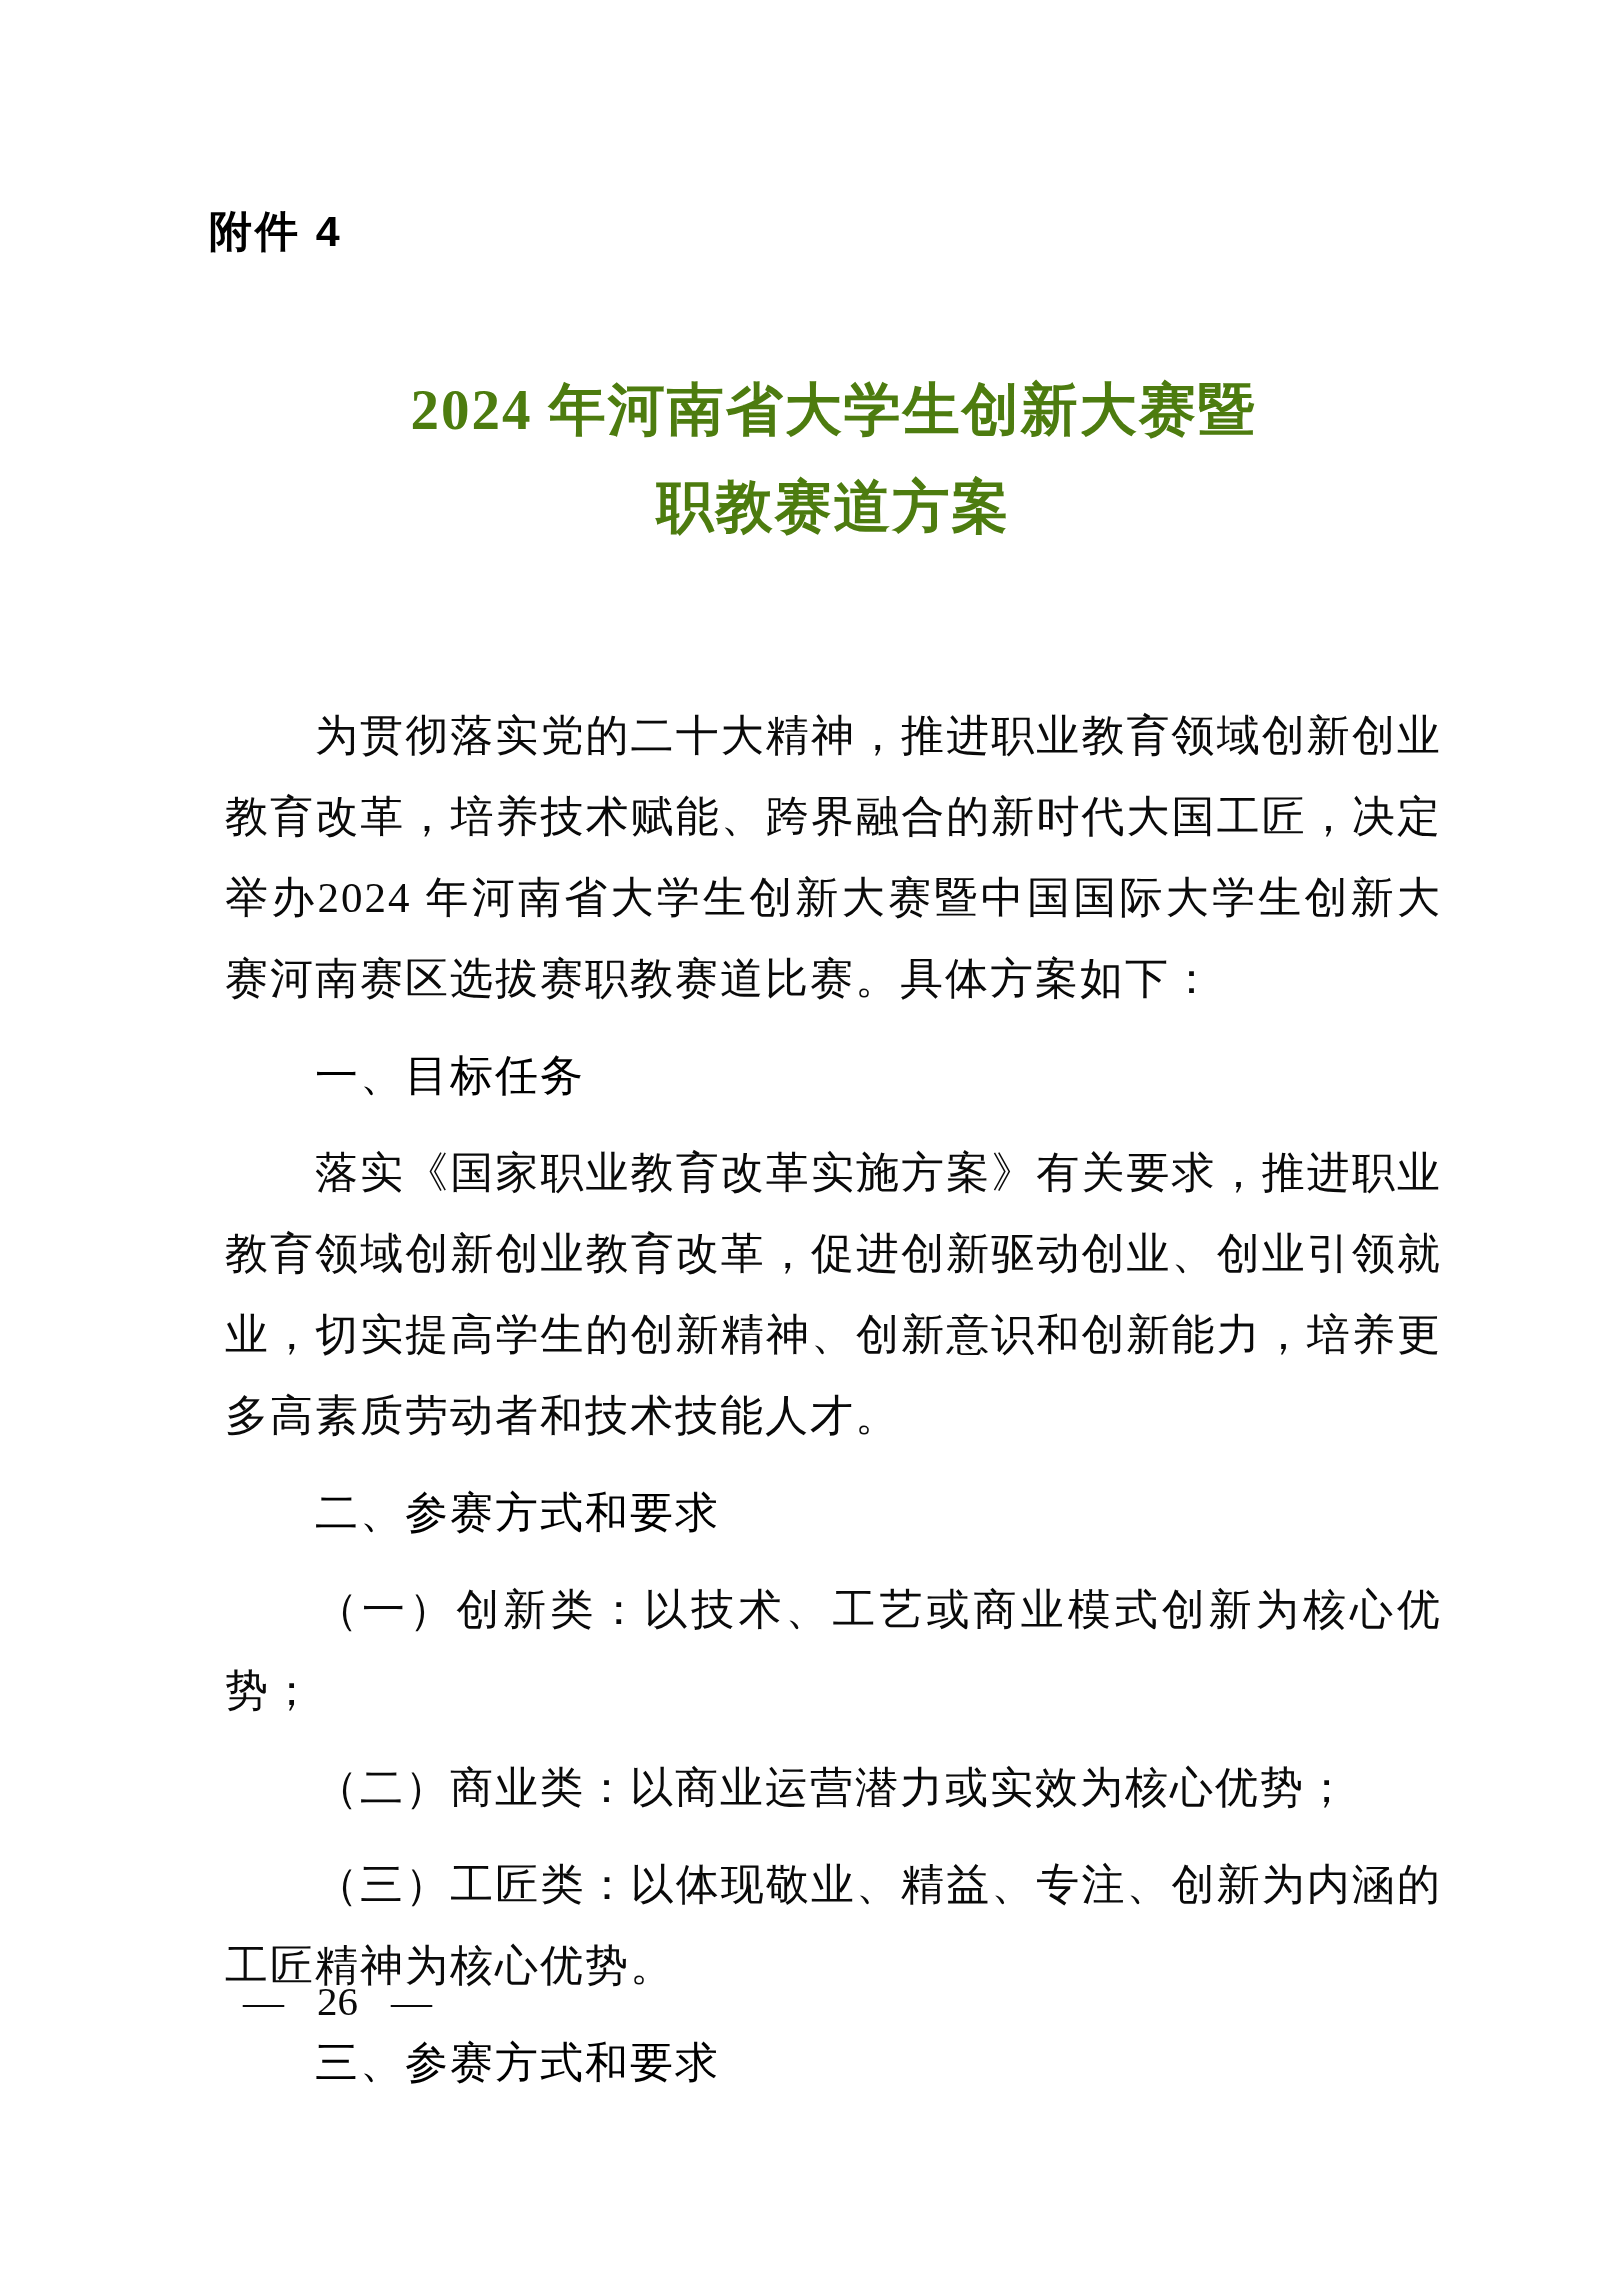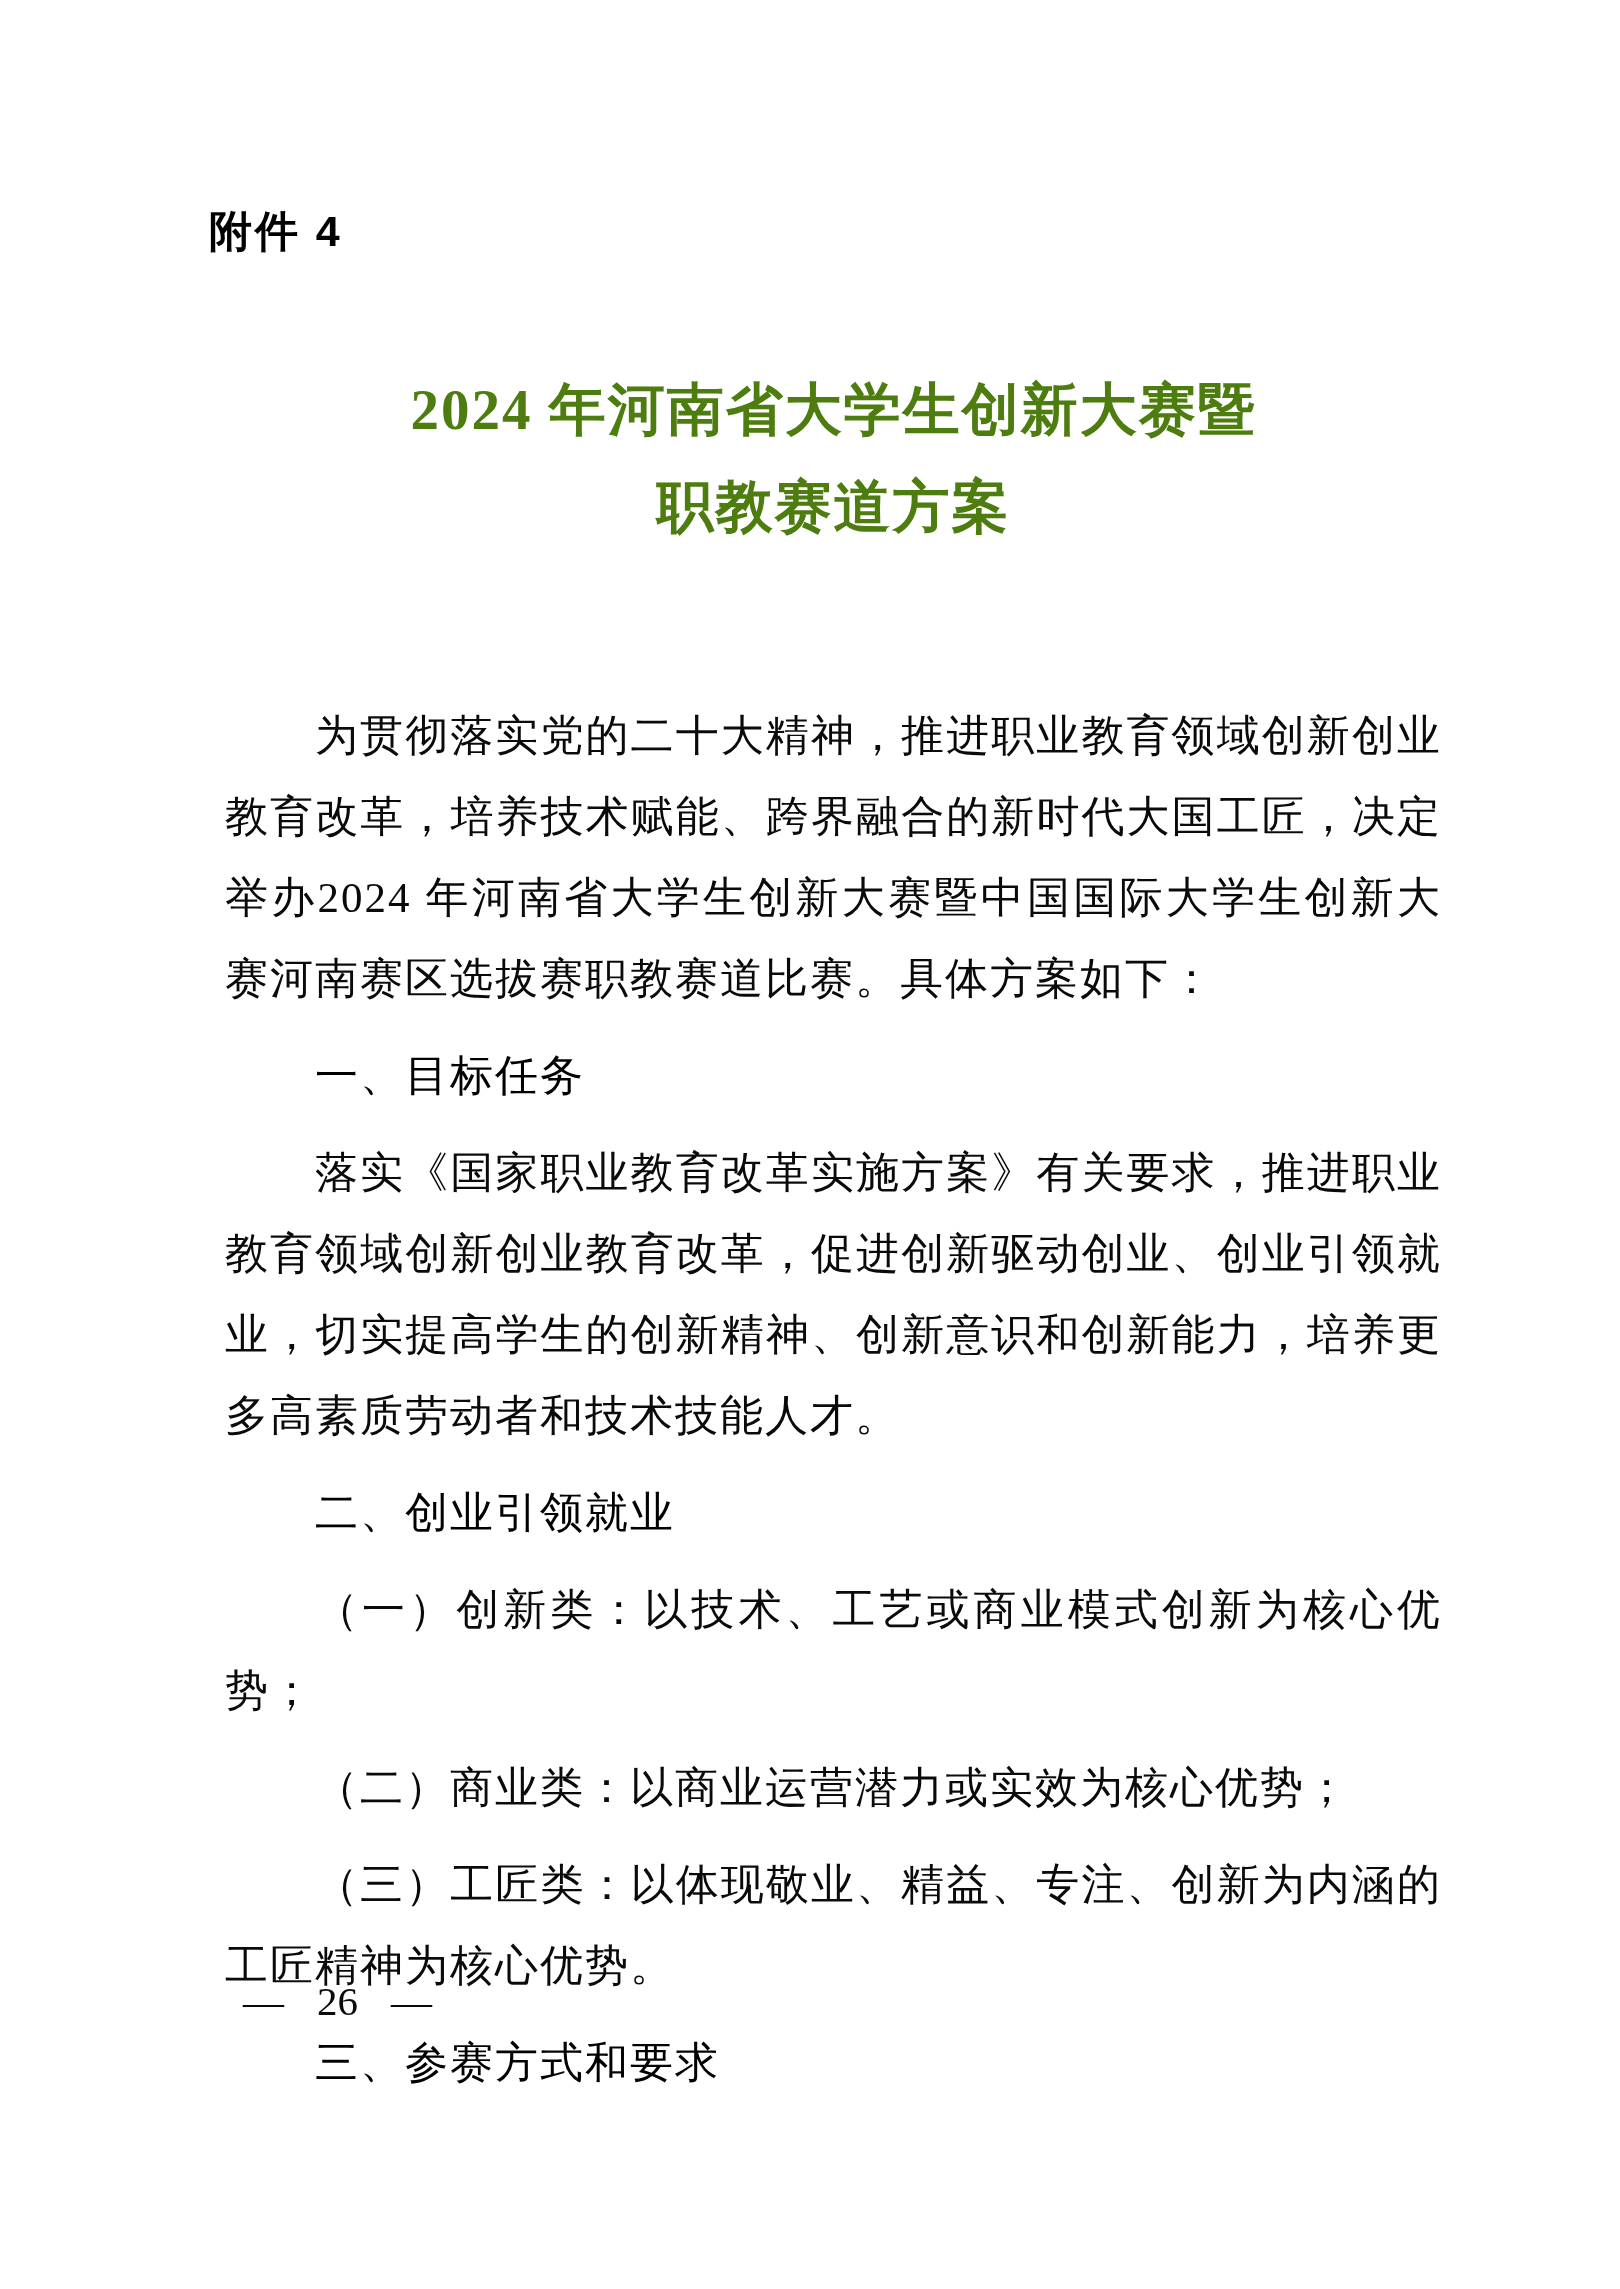--- a/index.html
+++ b/index.html
@@ -96,21 +96,21 @@
 
   <h1 class="doc-title">
     <span class="title-line">2024 年河南省大学生创新大赛暨</span>
     <span class="title-line">职教赛道方案</span>
   </h1>
 
   <div class="doc-body">
     <p class="para">为贯彻落实党的二十大精神，推进职业教育领域创新创业教育改革，培养技术赋能、跨界融合的新时代大国工匠，决定举办2024 年河南省大学生创新大赛暨中国国际大学生创新大赛河南赛区选拔赛职教赛道比赛。具体方案如下：</p>
     <p class="para heading">一、目标任务</p>
     <p class="para">落实《国家职业教育改革实施方案》有关要求，推进职业教育领域创新创业教育改革，促进创新驱动创业、创业引领就业，切实提高学生的创新精神、创新意识和创新能力，培养更多高素质劳动者和技术技能人才。</p>
-    <p class="para heading">二、创业引领就业</p>
+    <p class="para heading">二、参赛方式和要求</p>
     <p class="para">（一）创新类：以技术、工艺或商业模式创新为核心优势；</p>
     <p class="para">（二）商业类：以商业运营潜力或实效为核心优势；</p>
     <p class="para">（三）工匠类：以体现敬业、精益、专注、创新为内涵的工匠精神为核心优势。</p>
     <p class="para heading">三、参赛方式和要求</p>
   </div>
 
   <div class="page-footer">
     <span class="dash">—</span><span class="page-num">26</span><span class="dash">—</span>
   </div>
 

